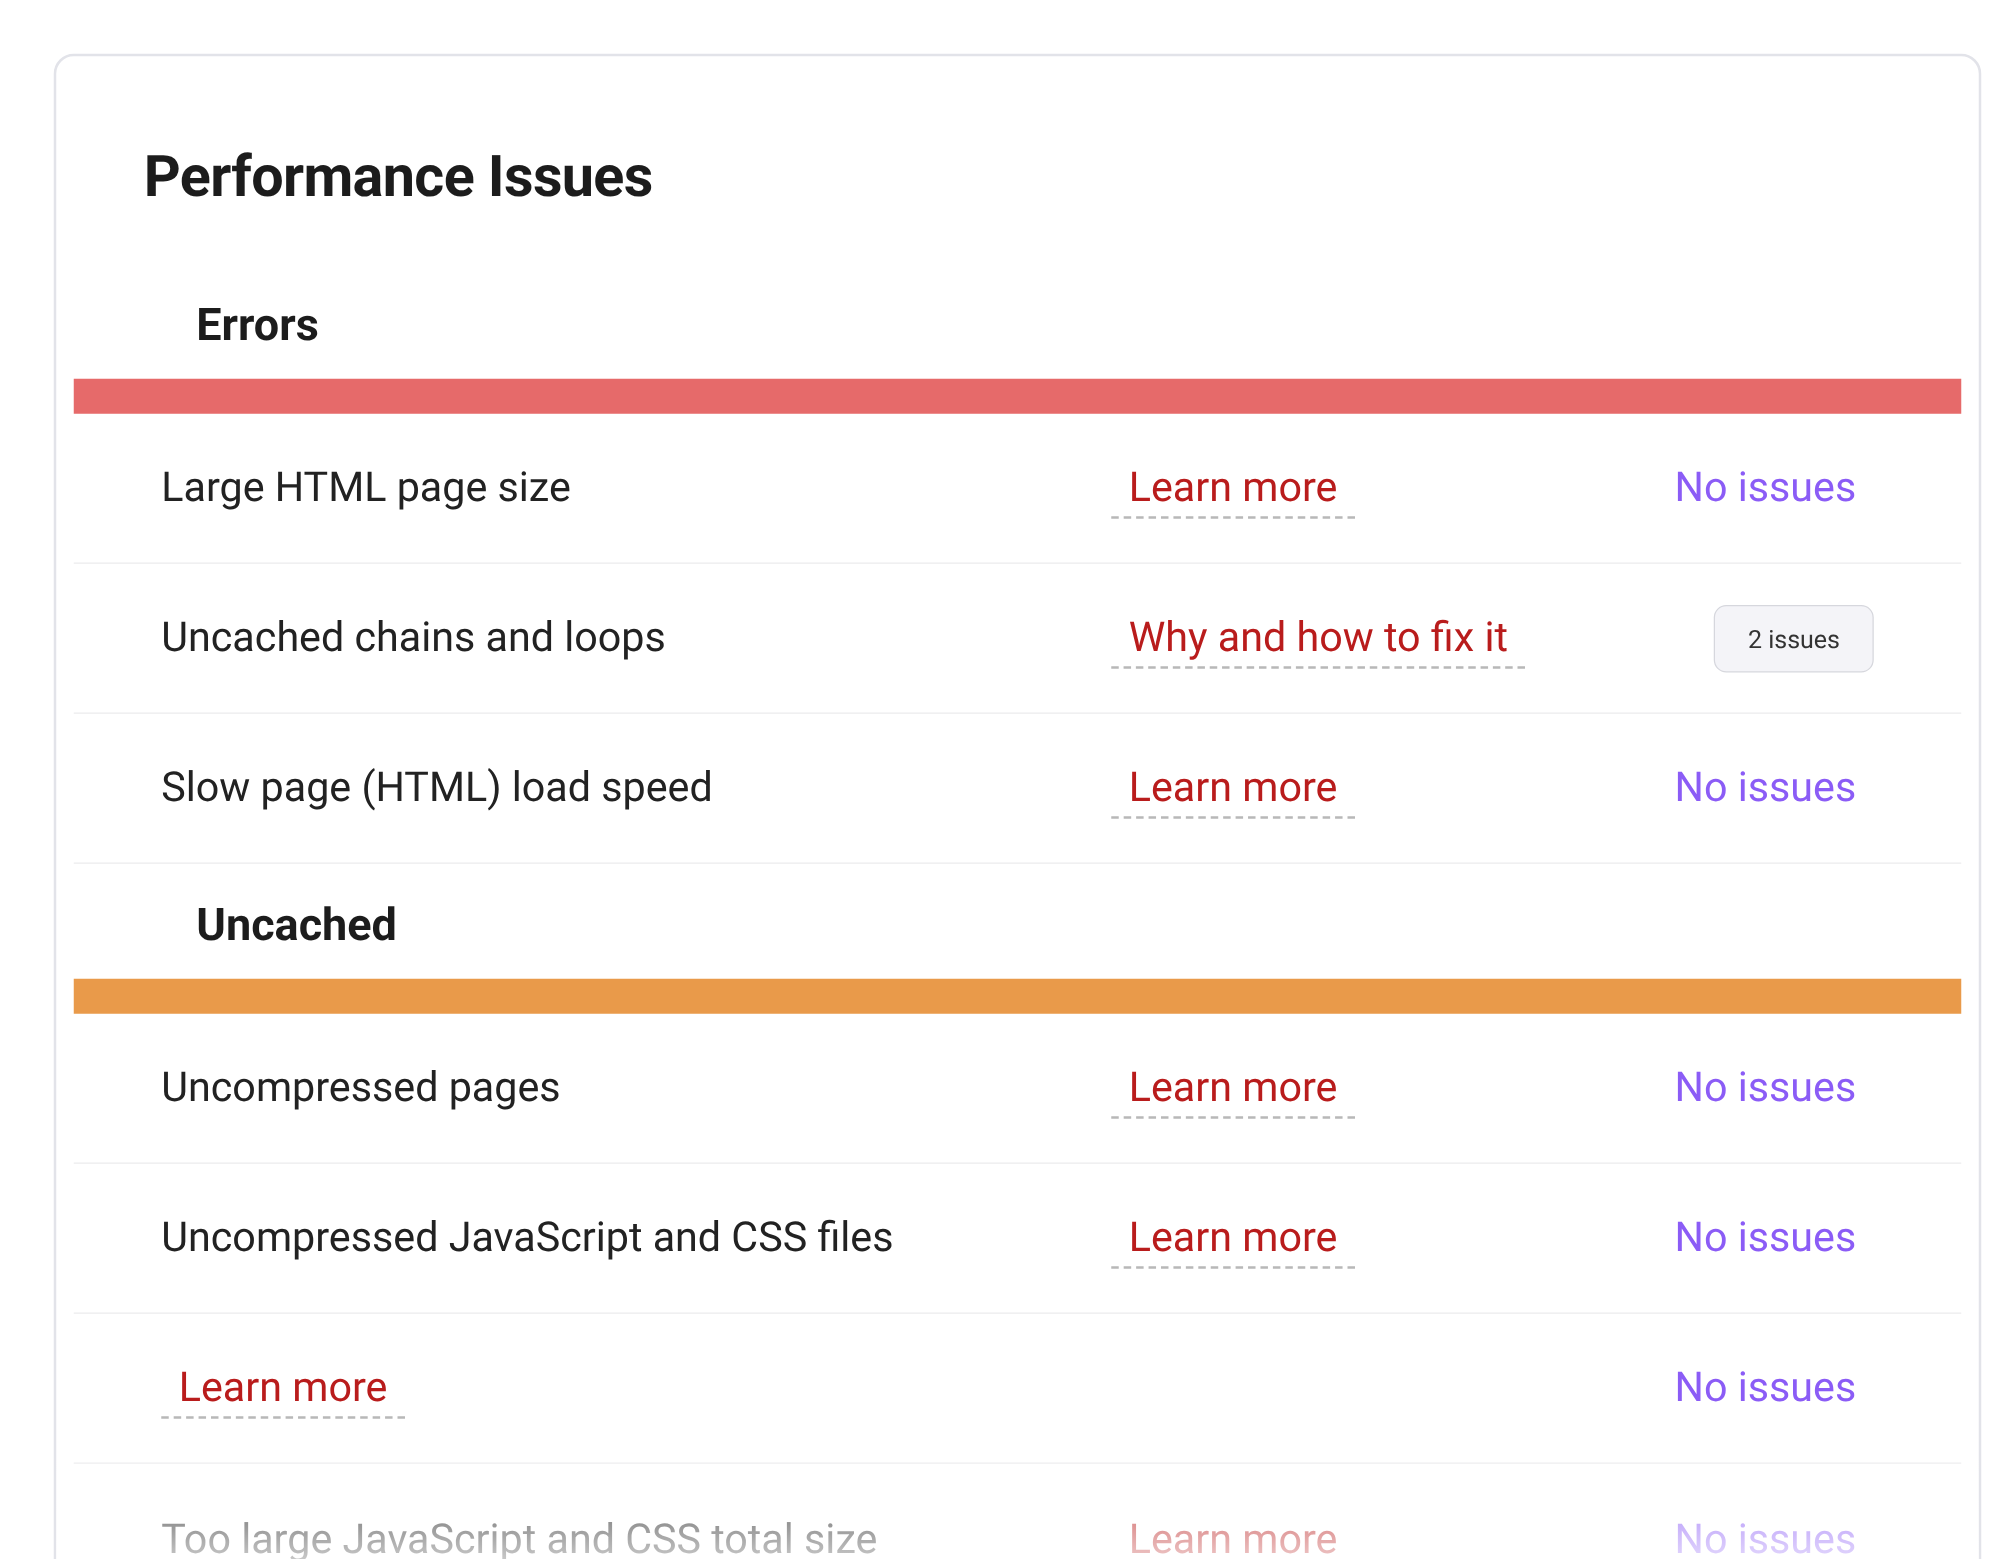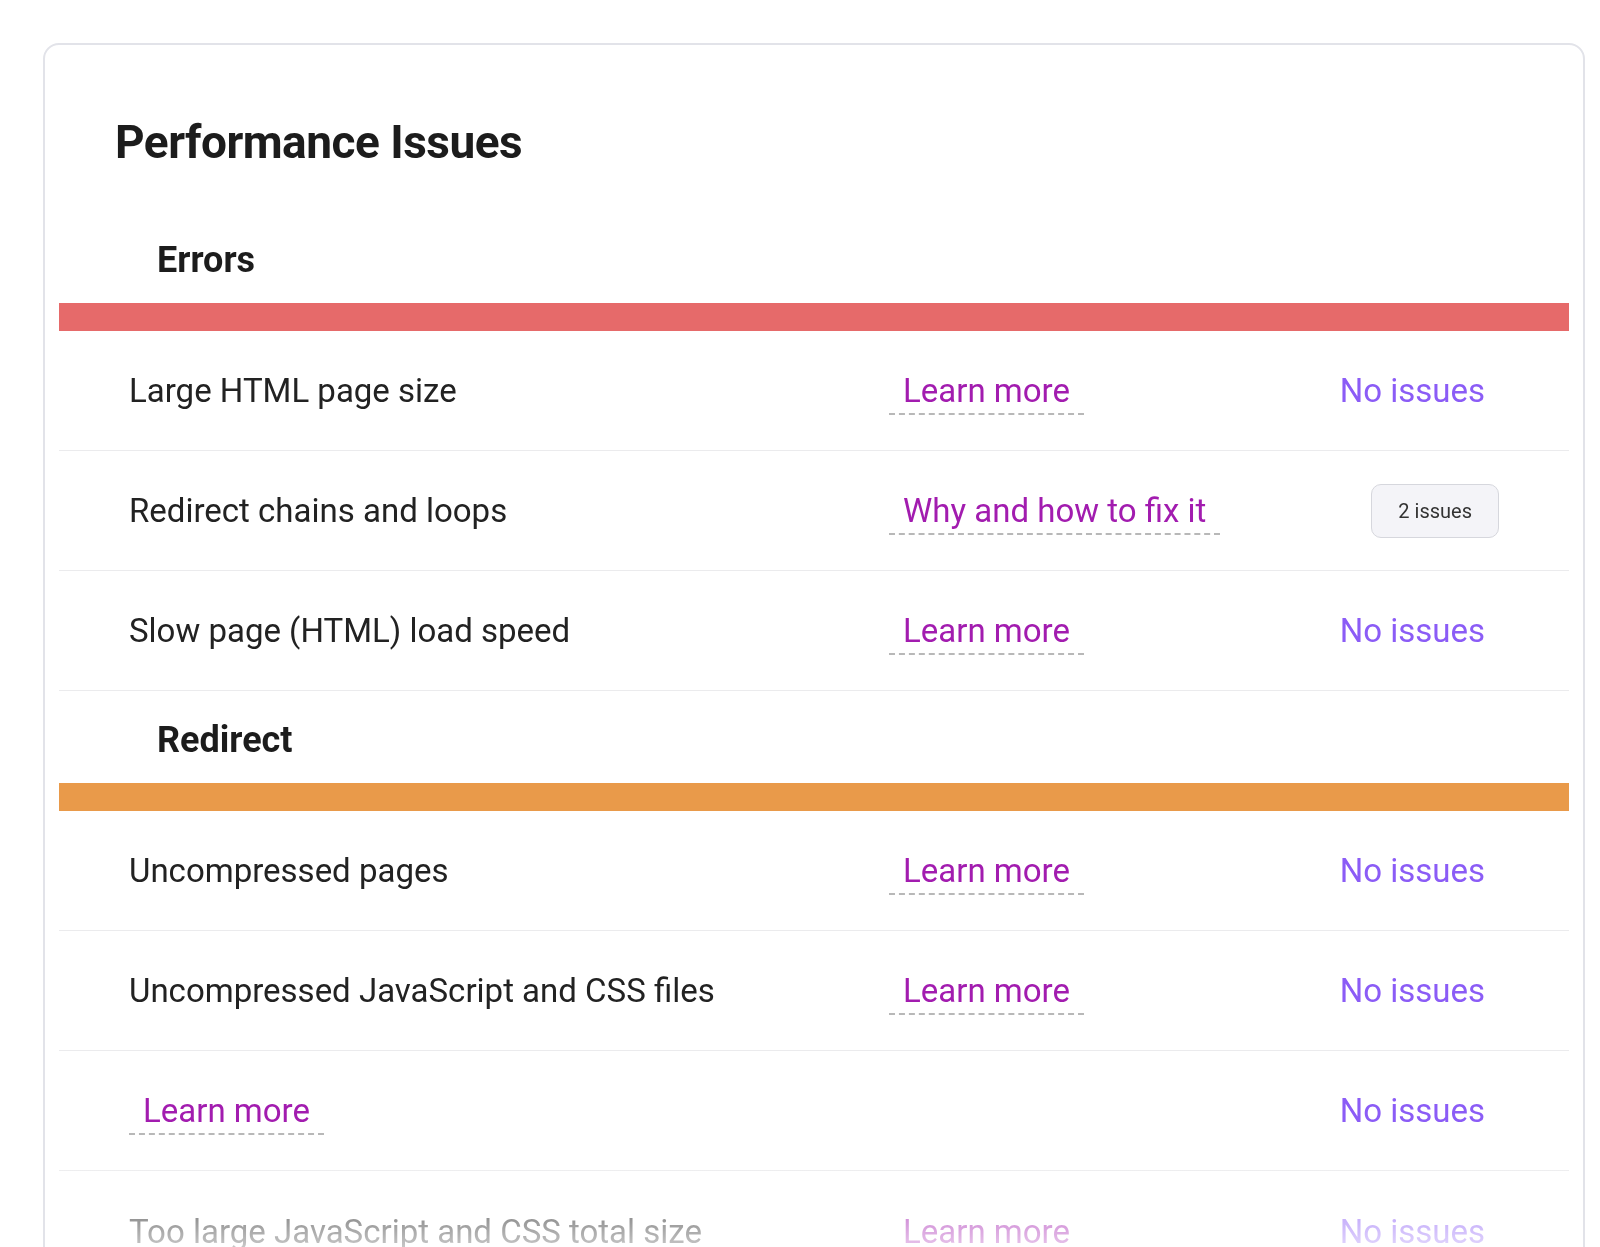--- a/index.html
+++ b/index.html
@@ -61,21 +61,21 @@
   .col-name {
     flex: 0 0 760px;
     color: #222;
     font-weight: 400;
   }
   .col-link {
     flex: 1 1 auto;
     color: #6b6b6b;
   }
   .dotted-link {
-    color: #a21caf;
+    color: #b91c1c;
     text-decoration: none;
     border-bottom: 2px dashed #b8b8b8;
     padding-bottom: 3px;
     cursor: pointer;
   }
   .col-status {
     flex: 0 0 220px;
     text-align: right;
   }
   .status-none {
@@ -115,40 +115,40 @@
       <div class="col-name">Large HTML page size</div>
       <div class="col-link">
         <a class="dotted-link">Learn more</a>
       </div>
       <div class="col-status">
         <span class="status-none">No issues</span>
       </div>
     </div>
 
     <div class="row">
-      <div class="col-name">Redirect chains and loops</div>
+      <div class="col-name">Uncached chains and loops</div>
       <div class="col-link">
         <a class="dotted-link">Why and how to fix it</a>
       </div>
       <div class="col-status">
         <span class="status-badge">2 issues</span>
       </div>
     </div>
 
     <div class="row">
       <div class="col-name">Slow page (HTML) load speed</div>
       <div class="col-link">
         <a class="dotted-link">Learn more</a>
       </div>
       <div class="col-status">
         <span class="status-none">No issues</span>
       </div>
     </div>
 
-    <h2 class="section-heading">Redirect</h2>
+    <h2 class="section-heading">Uncached</h2>
     <div class="section-sep warnings"></div>
 
     <div class="row">
       <div class="col-name">Uncompressed pages</div>
       <div class="col-link">
         <a class="dotted-link">Learn more</a>
       </div>
       <div class="col-status">
         <span class="status-none">No issues</span>
       </div>

